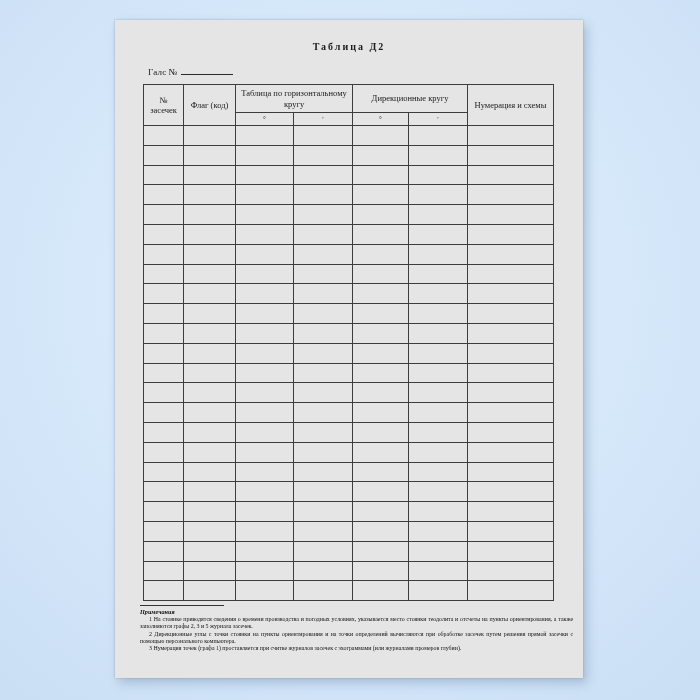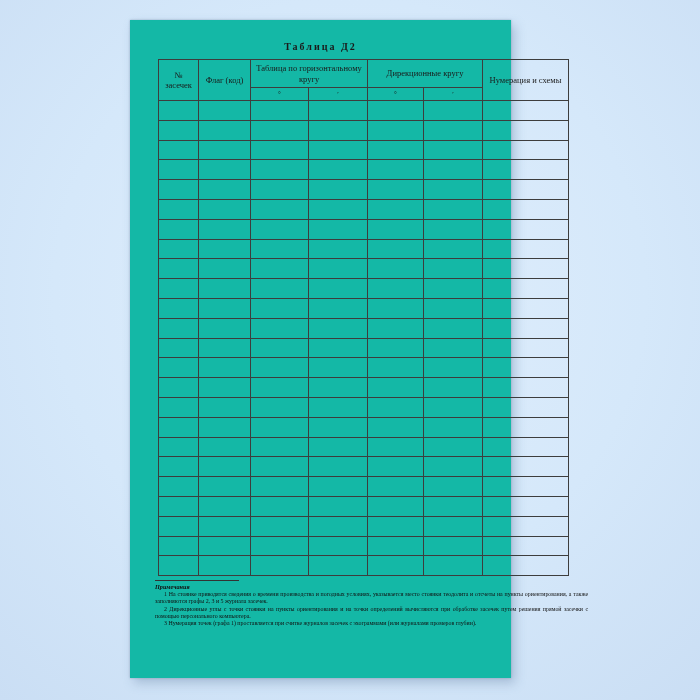--- a/index.html
+++ b/index.html
@@ -4,22 +4,22 @@
 <style>
   html,body { margin:0; padding:0; }
   body {
     width:700px; height:700px; position:relative; overflow:hidden;
     background: radial-gradient(circle at 50% 42%, #e0eefc 0%, #d5e8fa 55%, #cadef4 100%);
     font-family: "Liberation Serif", serif;
     color:#1a1a1a;
     -webkit-font-smoothing: antialiased;
   }
   .page {
-    position:absolute; left:130px; top:20px; width:381px; height:658px;
-    background:#14b8a6;
+    position:absolute; left:115px; top:20px; width:468px; height:658px;
+    background:#e5e5e5;
     box-shadow: 0 0 2px rgba(130,152,178,.75), 4px 5px 10px rgba(118,144,175,.45);
   }
   .title {
     margin-top:21px; text-align:center;
     font-weight:bold; font-size:10px; letter-spacing:2px;
   }
   .gals { margin:13px 0 0 33px; font-size:9px; letter-spacing:.2px; }
   .blank {
     display:inline-block; width:52px; height:9px;
     border-bottom:1px solid #2a2a2a; margin-left:3px; vertical-align:baseline;
@@ -44,20 +44,23 @@
   .notes-head { font-style:italic; font-weight:bold; font-size:6.2px; }
   .notes p { margin:0; text-indent:9px; }
 </style>
 </head>
 <body>
 
 <div class="page">
 
   <div class="title">Таблица Д2</div>
 
+  <div class="gals">
+    <span>Галс №</span><span class="blank"></span>
+  </div>
 
   <table class="grid">
     <colgroup id="cols">
         <col style="width: 40px;">
         <col style="width: 52px;">
         <col style="width: 58px;">
         <col style="width: 59px;">
         <col style="width: 56px;">
         <col style="width: 59px;">
         <col style="width: 86px;">

